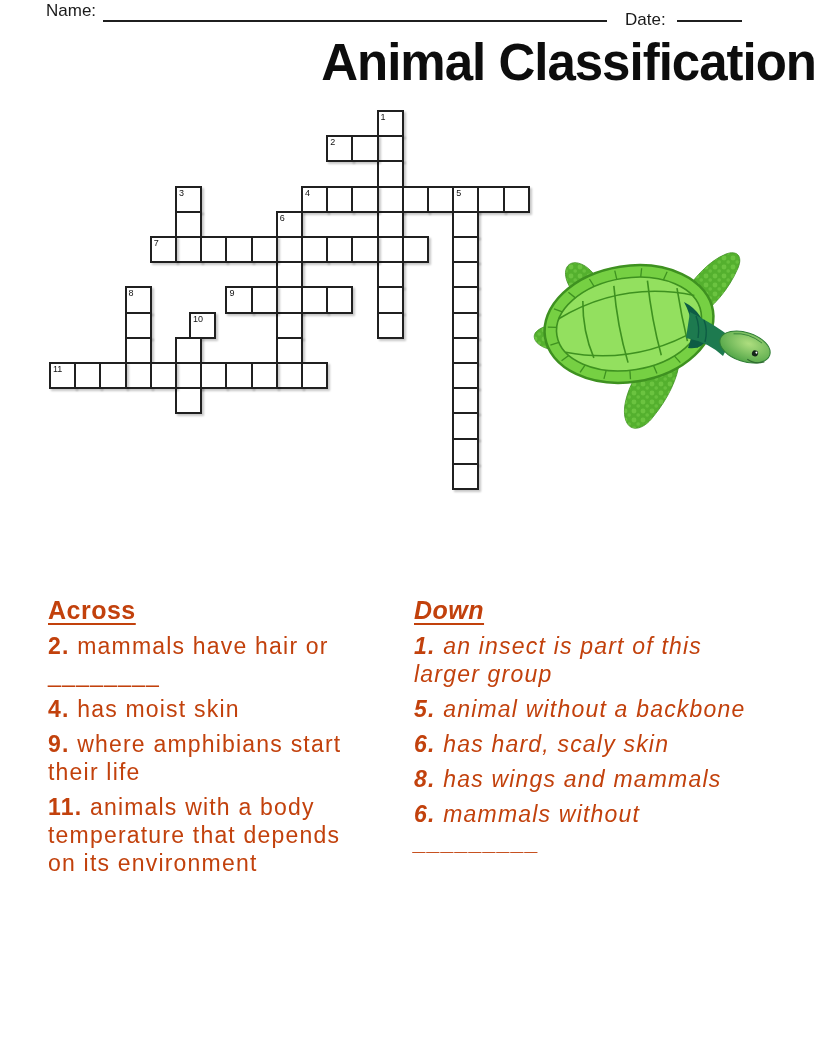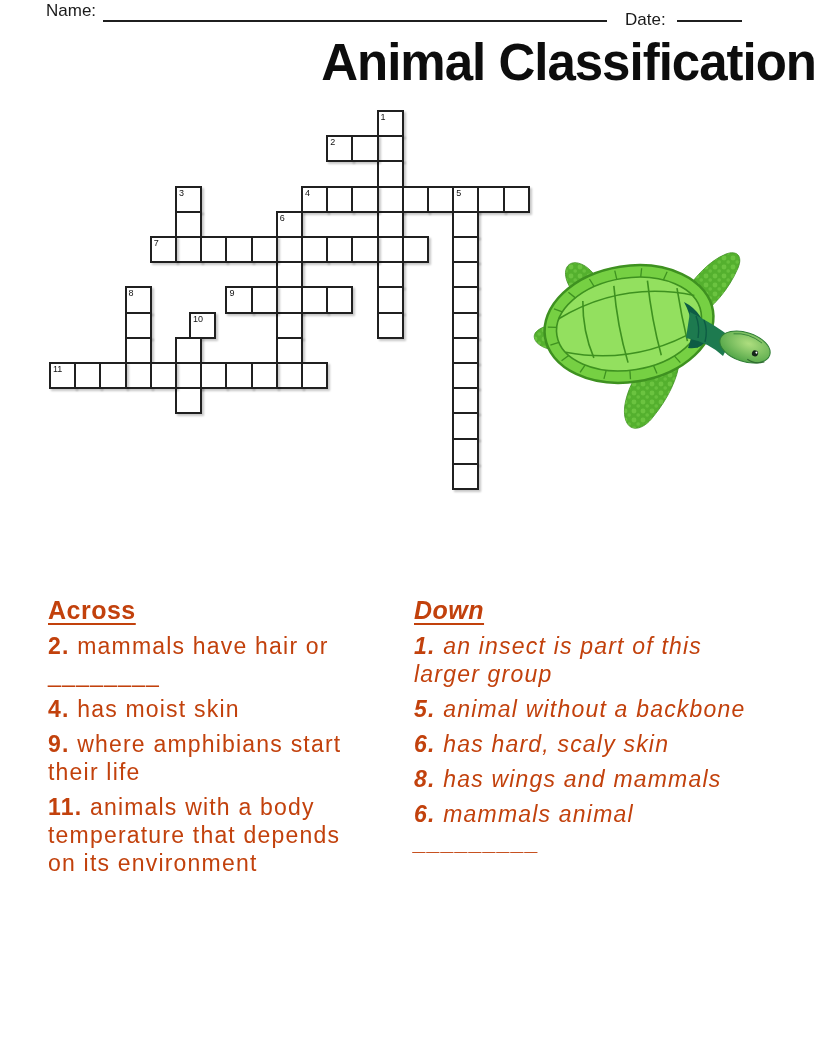--- a/index.html
+++ b/index.html
@@ -223,17 +223,17 @@
         <div class="clue"><span class="clue-num">11.</span><span class="clue-text"> animals with a body temperature that depends on its environment</span></div>
       </div>
   </div>
   <div class="clues-col" id="down-col">
     <div class="clues-heading">Down</div>
     <div>
         <div class="clue"><span class="clue-num">1.</span><span class="clue-text"> an insect is part of this larger group</span></div>
         <div class="clue"><span class="clue-num">5.</span><span class="clue-text"> animal without a backbone</span></div>
         <div class="clue"><span class="clue-num">6.</span><span class="clue-text"> has hard, scaly skin</span></div>
         <div class="clue"><span class="clue-num">8.</span><span class="clue-text"> has wings and mammals</span></div>
-        <div class="clue"><span class="clue-num">6.</span><span class="clue-text"> mammals animal _________</span></div>
+        <div class="clue"><span class="clue-num">6.</span><span class="clue-text"> mammals without _________</span></div>
       </div>
   </div>
 
 </div>
 
 </body></html>

